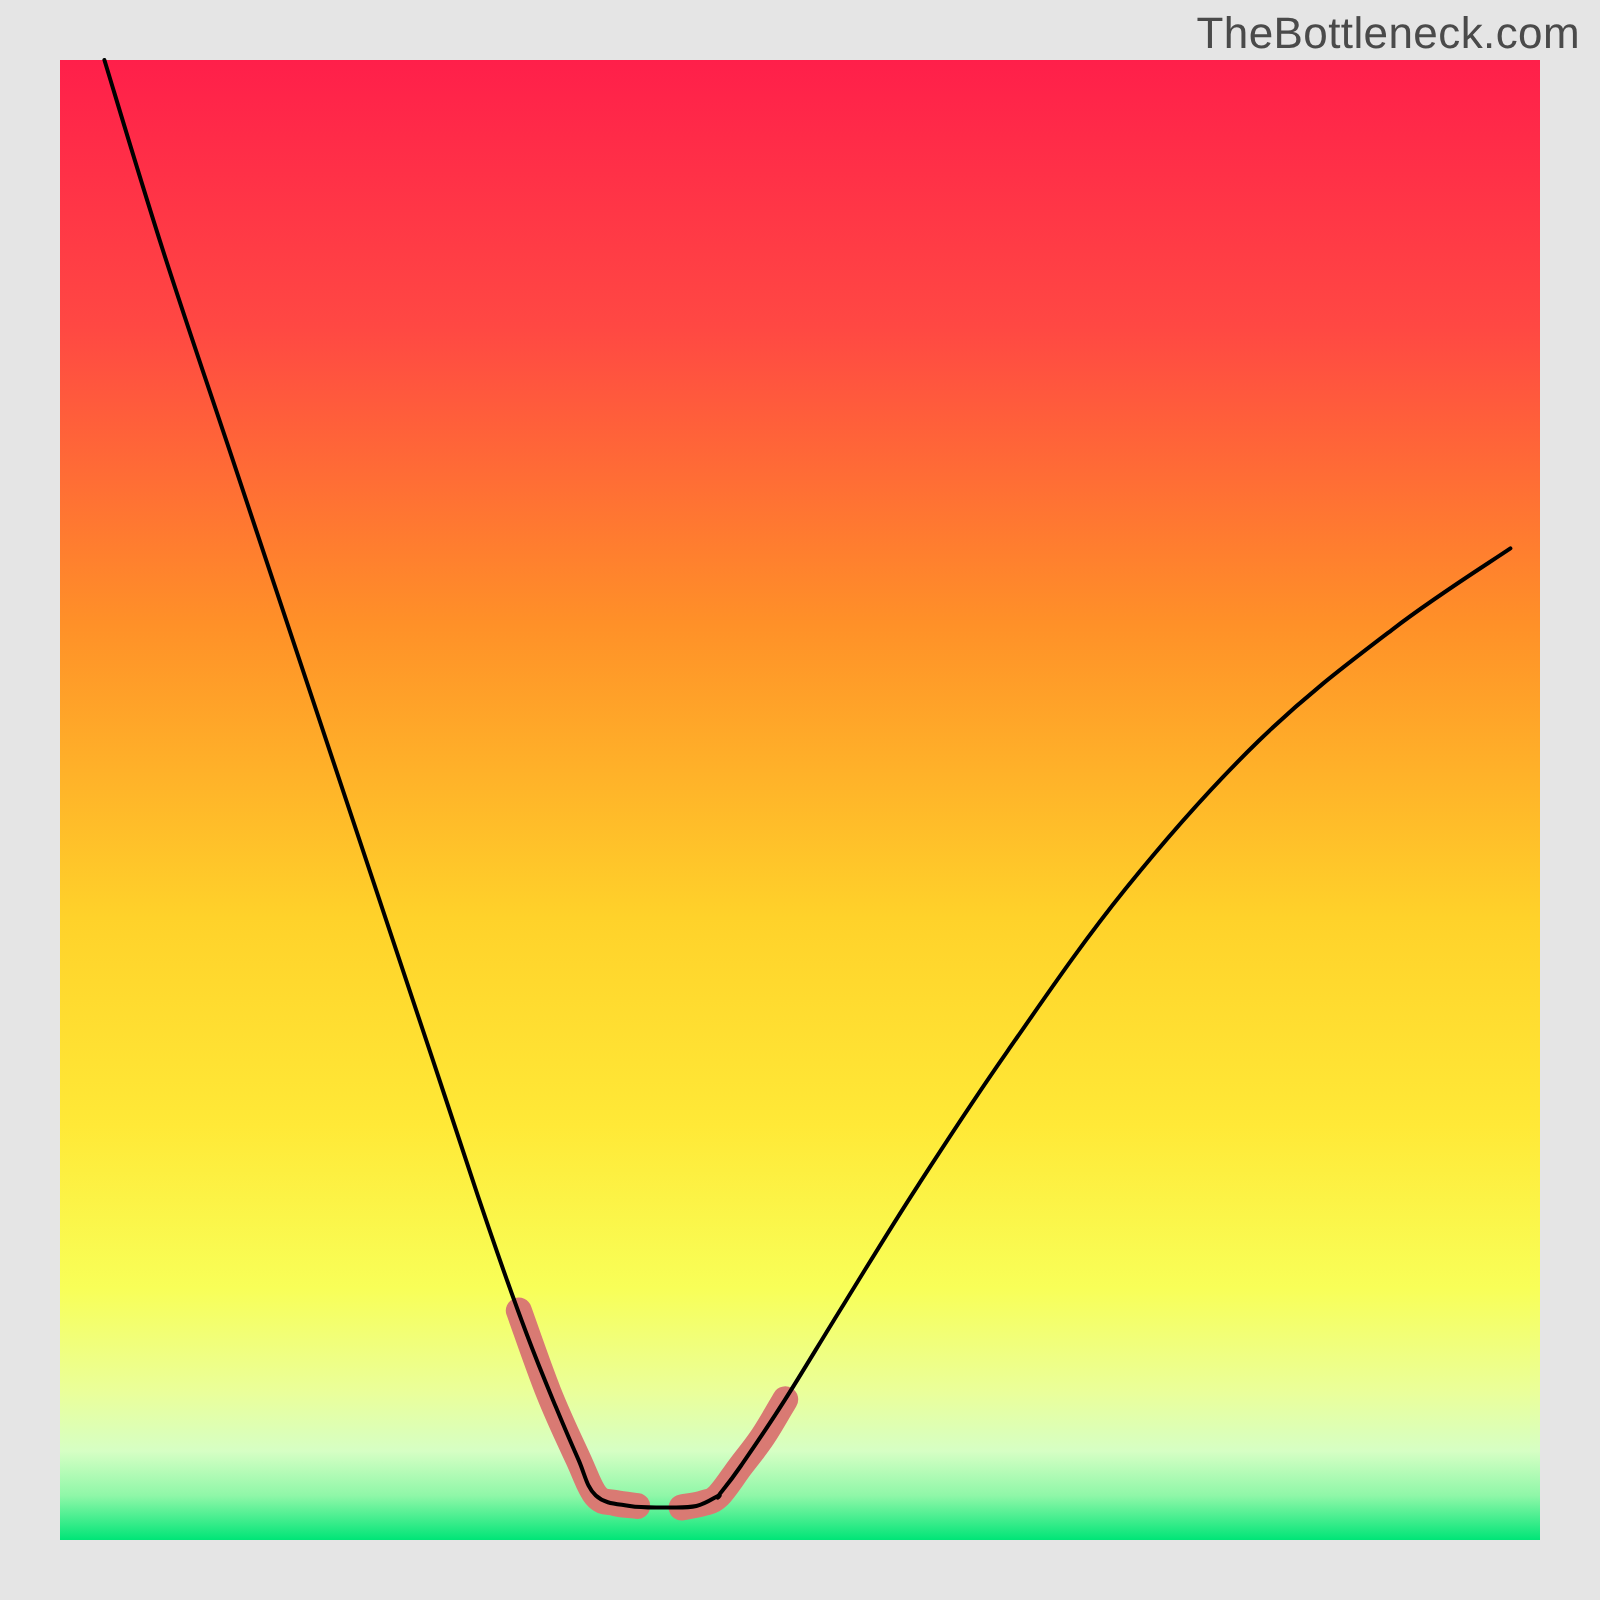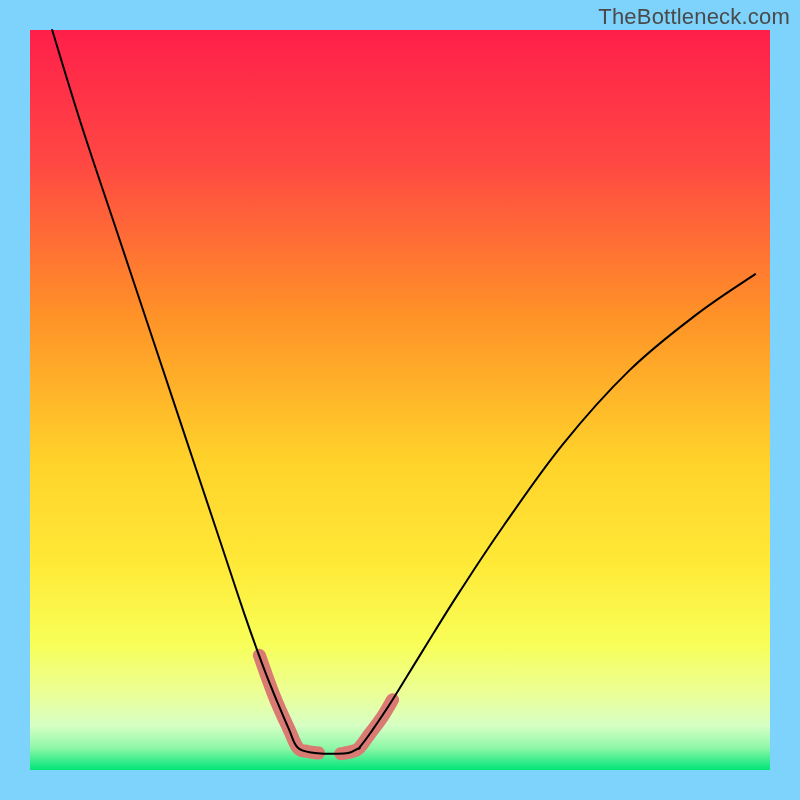--- a/index.html
+++ b/index.html
@@ -5,21 +5,21 @@
   body {
     margin: 0;
     padding: 0;
     background: #fff;
     font-family: Arial, Helvetica, sans-serif;
   }
   .stage {
     position: relative;
     width: 800px;
     height: 800px;
-    background: #7dd3fc;
+    background: #e5e5e5;
     overflow: hidden;
   }
   .watermark {
     position: absolute;
     top: 4px;
     right: 10px;
     color: #4a4a4a;
     font-size: 22px;
     font-weight: 400;
     letter-spacing: 0.2px;

